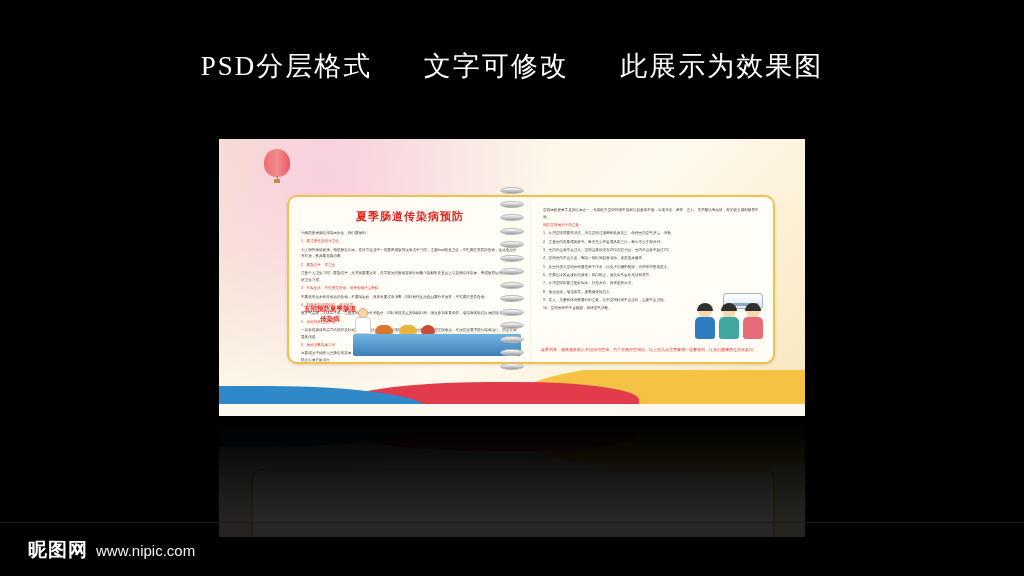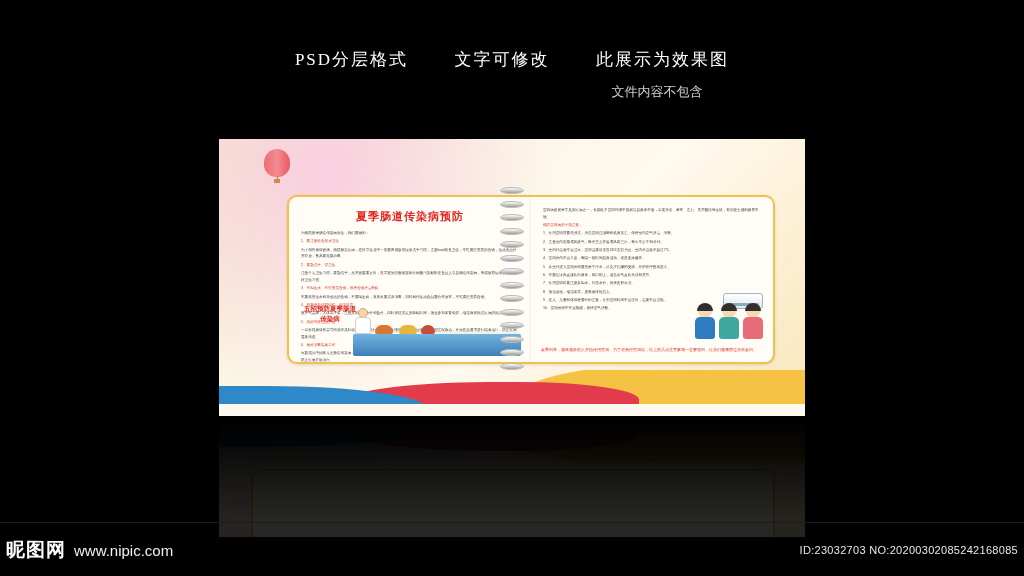--- a/index.html
+++ b/index.html
@@ -10,21 +10,21 @@
     overflow:hidden; position:relative;
   }
 
   
   .top-head {
     position:absolute; top:48px; left:0; width:100%;
     text-align:center; color:#fff;
   }
   .top-head .line1 {
     font-family:"Liberation Serif", serif;
-    font-size:17px; letter-spacing:2px; white-space:nowrap;
+    font-size:27px; letter-spacing:2px; white-space:nowrap;
   }
   .top-head .line1 span { display:inline-block; }
   .top-head .gap { width:34px; }
   .top-head .line2 {
     margin-top:12px; font-size:13px; color:#cfcfcf;
     padding-left:290px;
   }
 
   
   .poster-wrap {
@@ -191,39 +191,38 @@
     -webkit-mask-image:linear-gradient(to top, transparent 0%, rgba(0,0,0,.9) 85%);
     pointer-events:none; overflow:hidden;
   }
   .reflect .inner { position:absolute; left:0; bottom:0; width:586px; height:277px; }
 
   
   .footer {
     position:absolute; left:0; bottom:0; width:100%; height:54px;
     border-top:1px solid #1c1c1c;
     display:flex; align-items:center; justify-content:space-between;
-    padding:0 6px; color:#fff;
+    padding:0 28px; color:#fff;
   }
   .brand { display:flex; align-items:baseline; gap:8px; }
   .brand .logo { font-size:19px; font-weight:bold; letter-spacing:1px; }
   .brand .url { font-size:15px; color:#f1f1f1; }
   .meta { font-size:11px; color:#e8e8e8; letter-spacing:.3px; }
 </style>
 </head>
 <body>
 
 <div class="top-head">
   <div class="line1">
     <span>PSD分层格式</span>
     <span class="gap"></span>
     <span>文字可修改</span>
     <span class="gap"></span>
     <span>此展示为效果图</span>
   </div>
-  <div class="line2">文件内容不包含</div>
 </div>
 
 <div class="poster-wrap">
   <div class="poster">
 
     <div class="balloon">
       <div class="bulb"></div>
       <div class="string"></div>
       <div class="basket"></div>
     </div>
@@ -345,14 +344,13 @@
       <i style="position:absolute;left:-20px;bottom:-4px;width:230px;height:34px;background:#2f89c8;border-radius:0 70% 0 0;"></i>
     </div>
   </div>
 </div>
 
 <div class="footer">
   <div class="brand">
     <span class="logo">昵图网</span>
     <span class="url">www.nipic.com</span>
   </div>
-  <div class="meta">ID:23032703 NO:20200302085242168085</div>
 </div>
 
 </body></html>

